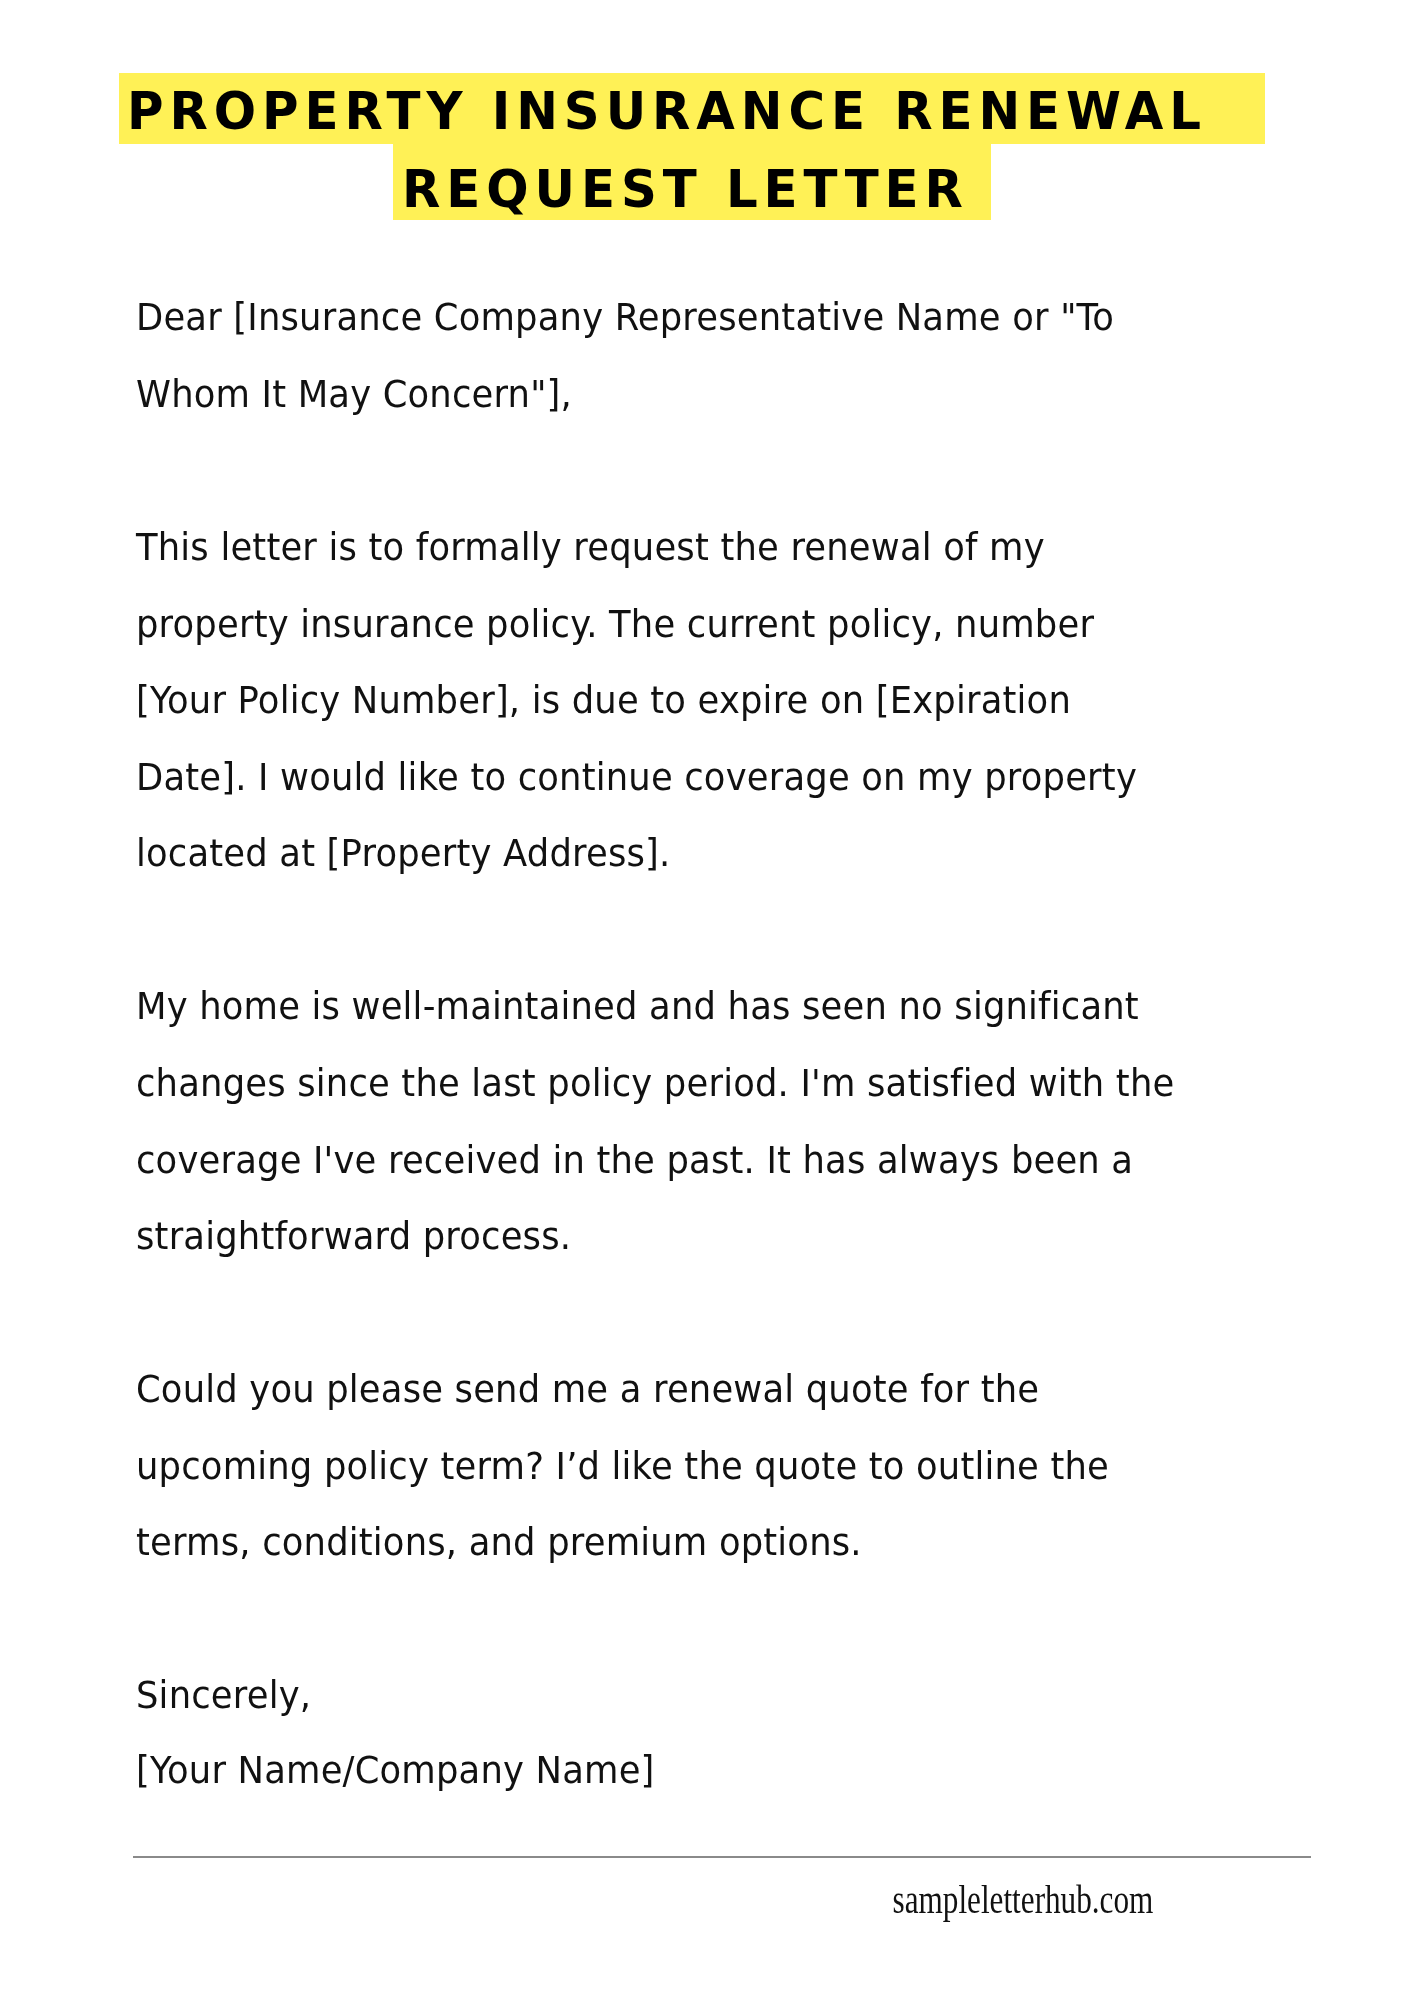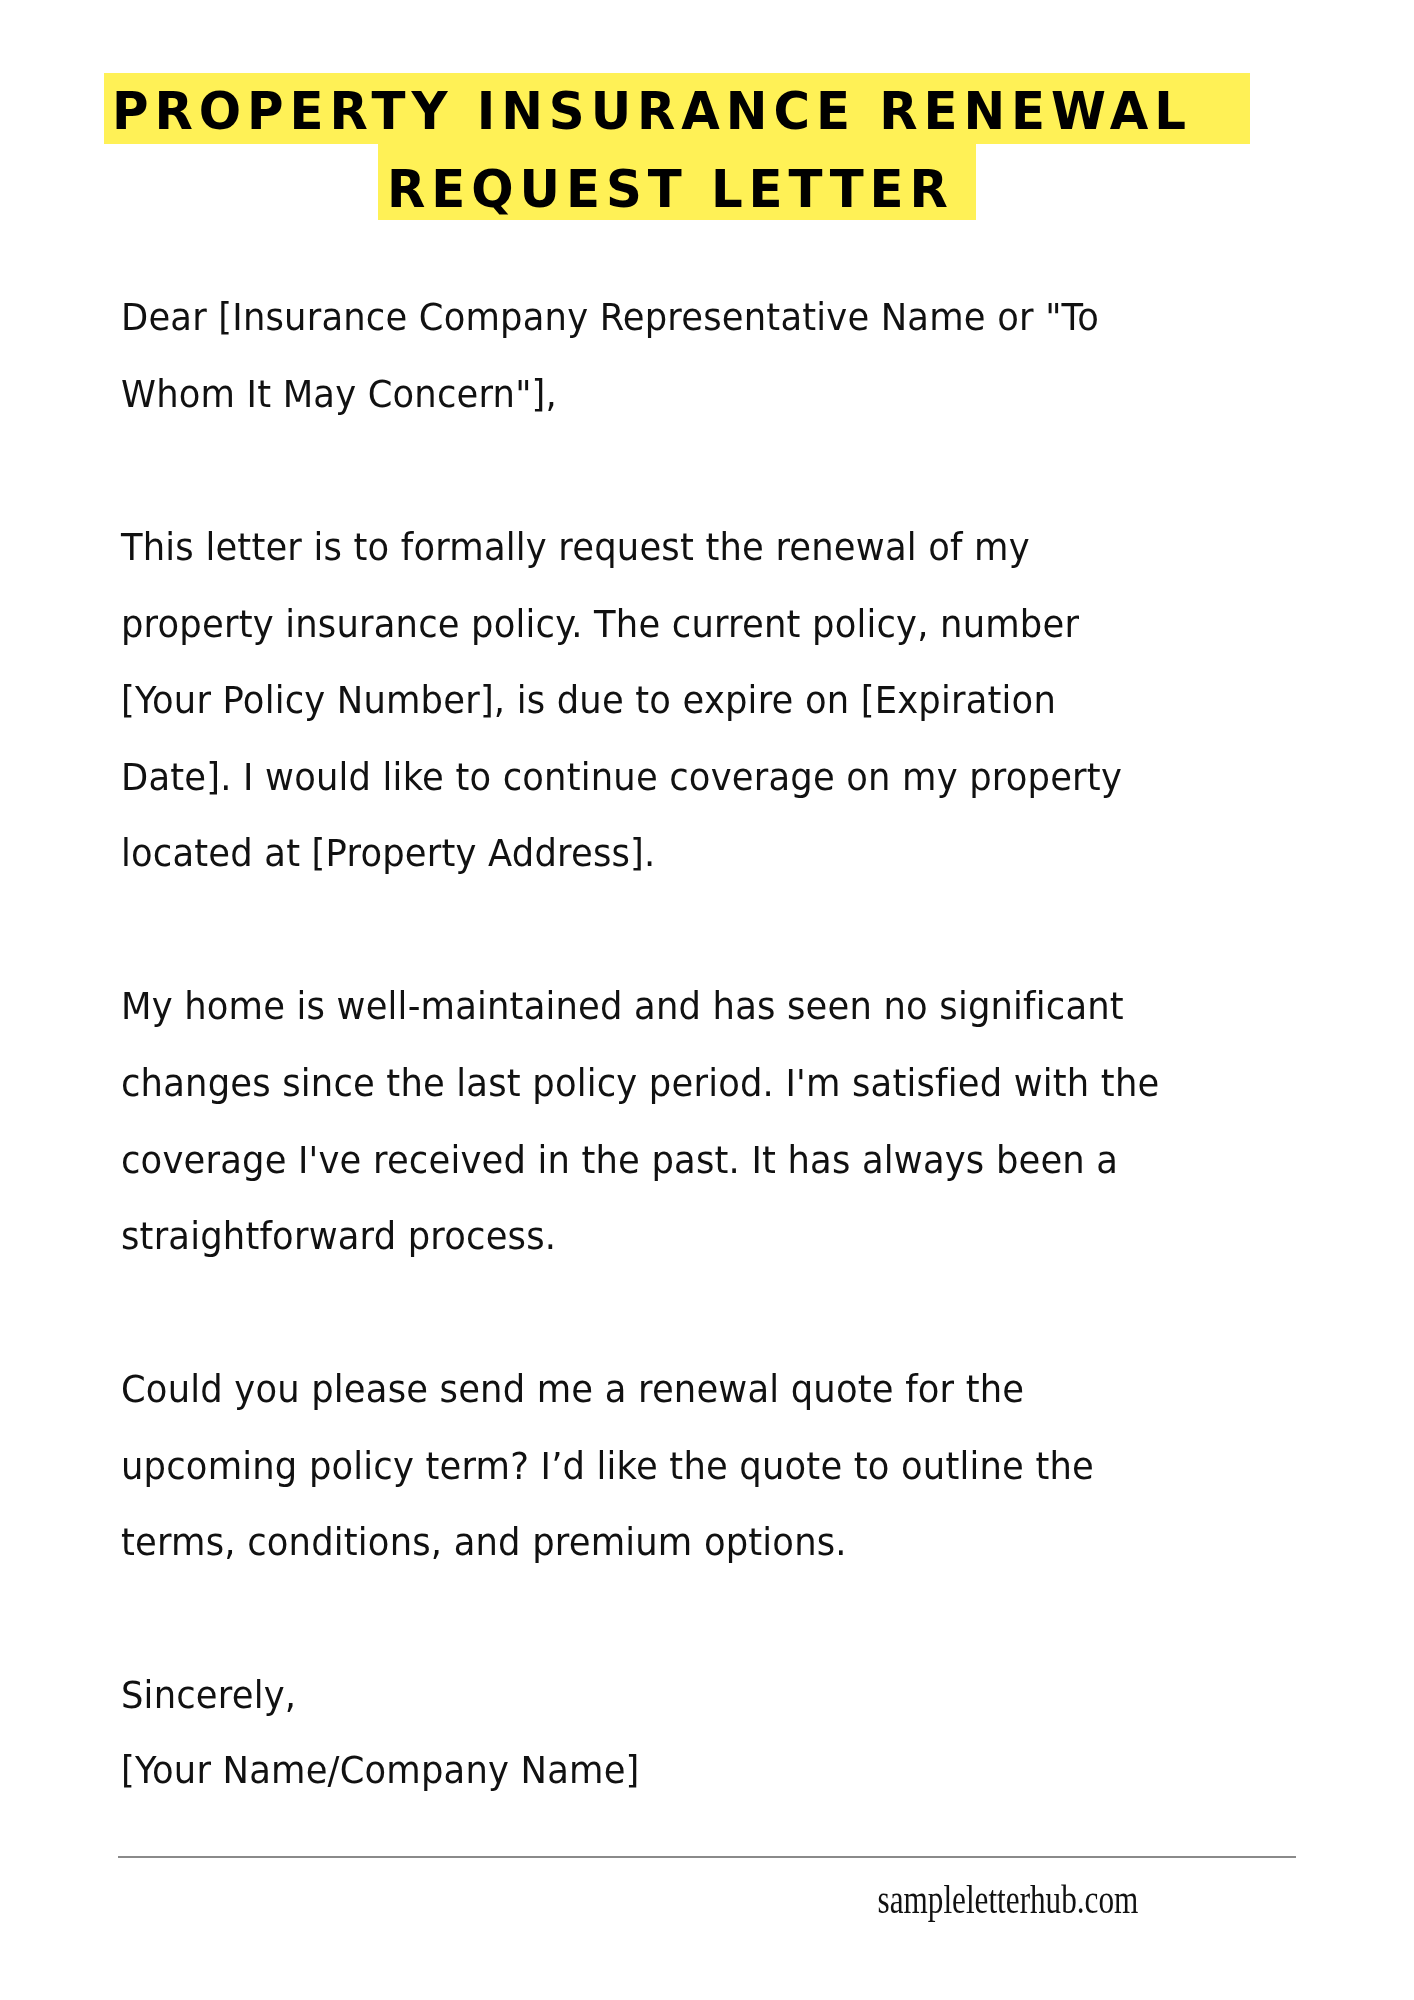--- a/index.html
+++ b/index.html
@@ -9,21 +9,21 @@
     }
     body {
       width: 1414px;
       height: 2000px;
       position: relative;
       overflow: hidden;
       color: #000000;
     }
     .page {
       position: absolute;
-      left: 0; top: 0;
+      left: 15px; top: 0;
       width: 1256px;
       height: 2000px;
       background: #ffffff;
     }
     
     .title-hl {
       position: absolute;
       background: #FFF156;
     }
     .title-hl.l1 { left: 104px; top: 73px; width: 1146px; height: 71px; }

